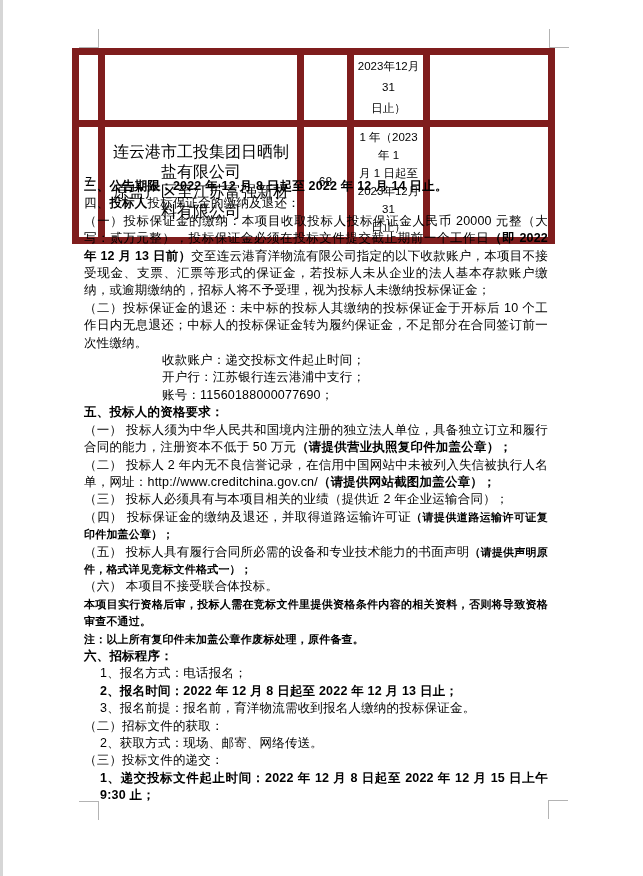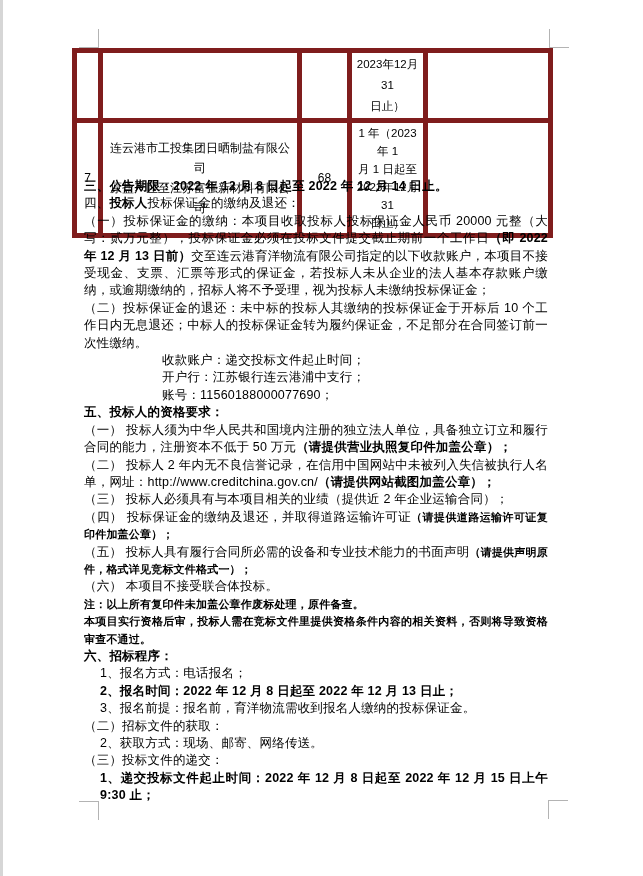--- a/index.html
+++ b/index.html
@@ -21,31 +21,31 @@
   .crop-bl{left:79px;top:801px;border-right:1px solid #b3b3b3;border-top:1px solid #b3b3b3;}
   .crop-br{left:548px;top:800px;border-left:1px solid #b3b3b3;border-top:1px solid #b3b3b3;}
 
   
   table.doc-table{
     position:absolute;left:72px;top:48px;
     width:476px;border-collapse:collapse;table-layout:fixed;
     font-size:12px;
   }
   table.doc-table td{
-    border:5px solid #7f1d1d;
+    border:7px solid #7f1d1d;
     text-align:center;vertical-align:middle;
     padding:1px 2px;
     overflow:hidden;
   }
   tr.row-partial{height:43px;}
   tr.row-7{height:75px;}
   td.duration{font-size:11.5px;}
   .row-partial td.duration{line-height:21px;}
   .row-7 td.duration{line-height:18px;margin-left:43px;}
-  .row-7 td.route{font-size:12px;line-height:20px;border-radius:28px;}
+  .row-7 td.route{font-size:16px;line-height:20px;border-radius:28px;}
 
   
   .doc-body{
     position:absolute;left:84px;top:178px;width:464px;
     font-size:12.5px;line-height:17.4px;
     text-align:justify;word-break:break-all;
     letter-spacing:0.2px;
   }
   .doc-body p{margin:0;}
   .b{font-weight:bold;}
@@ -124,22 +124,22 @@
     <p><span>（二） 投标人 2 年内无不良信誉记录，在信用中国网站中未被列入失信被执行人名单，网址：http://www.creditchina.gov.cn/</span><span class="b">（请提供网站截图加盖公章）；</span></p>
 
     <p>（三） 投标人必须具有与本项目相关的业绩（提供近 2 年企业运输合同）；</p>
 
     <p><span>（四） 投标保证金的缴纳及退还，并取得道路运输许可证</span><span class="sm">（请提供道路运输许可证复印件加盖公章）；</span></p>
 
     <p><span>（五） 投标人具有履行合同所必需的设备和专业技术能力的书面声明</span><span class="sm">（请提供声明原件，格式详见竞标文件格式一）；</span></p>
 
     <p>（六） 本项目不接受联合体投标。</p>
 
+    <p class="note">本项目实行资格后审，投标人需在竞标文件里提供资格条件内容的相关资料，否则将导致资格审查不通过。</p>
     <p class="note">注：以上所有复印件未加盖公章作废标处理，原件备查。</p>
-    <p class="note">本项目实行资格后审，投标人需在竞标文件里提供资格条件内容的相关资料，否则将导致资格审查不通过。</p>
 
     <p class="b">六、招标程序：</p>
 
     <p class="sub">1、报名方式：电话报名；</p>
     <p class="sub b">2、报名时间：2022 年 12 月 8 日起至 2022 年 12 月 13 日止；</p>
     <p class="sub">3、报名前提：报名前，育洋物流需收到报名人缴纳的投标保证金。</p>
 
     <p>（二）招标文件的获取：</p>
     <p class="sub">2、获取方式：现场、邮寄、网络传送。</p>
 

